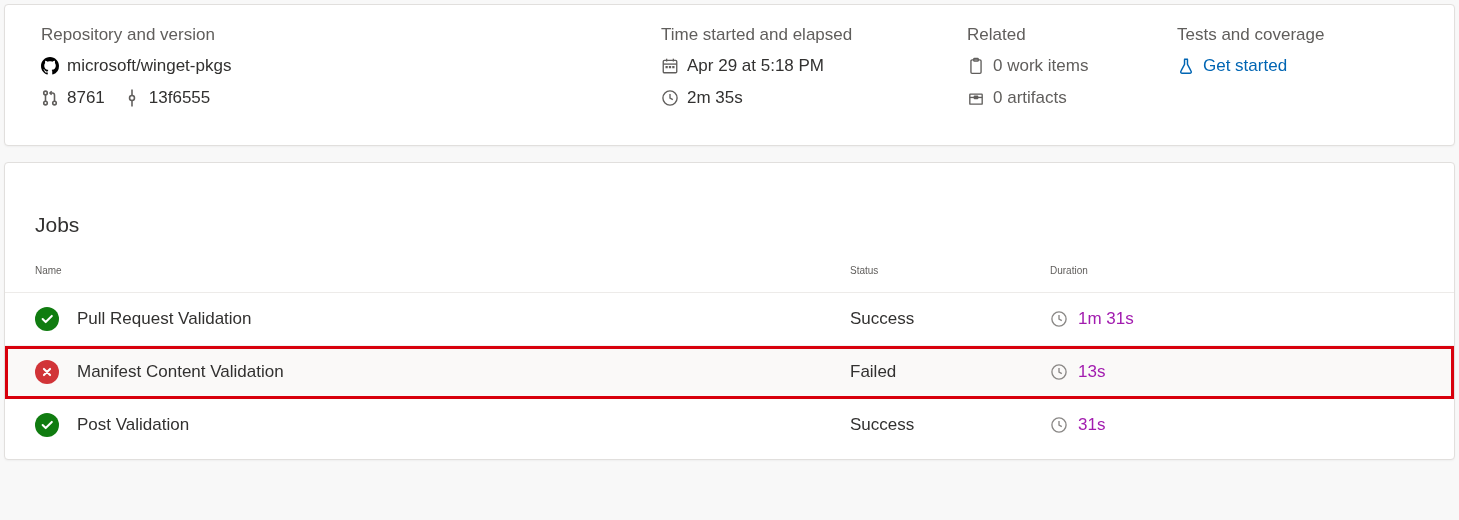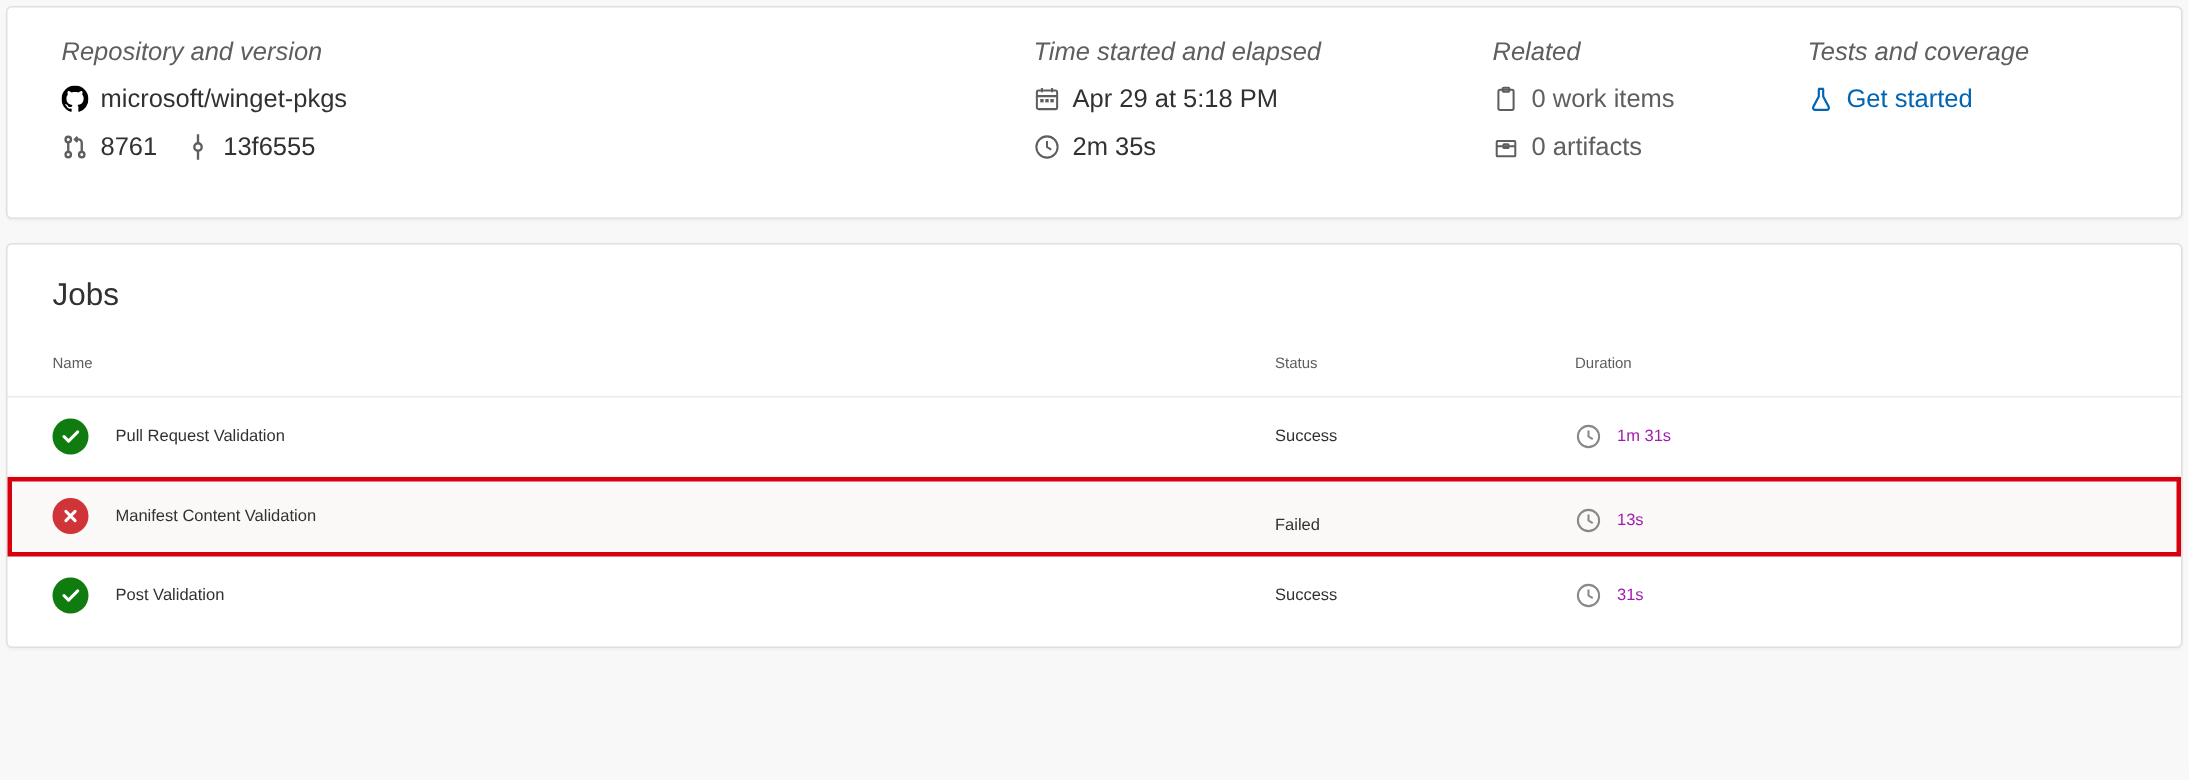--- a/index.html
+++ b/index.html
@@ -19,28 +19,27 @@
       box-shadow: 0 1px 2px rgba(0,0,0,0.04);
     }
     
     .summary {
       padding: 20px 36px 26px 36px;
       display: flex;
       gap: 0;
     }
     .summary-col { display: flex; flex-direction: column; }
     .summary-col.repo { flex: 0 0 620px; }
-    .summary-col.time { flex: 0 0 306px; margin-left: 28px; }
+    .summary-col.time { flex: 0 0 306px; }
     .summary-col.related { flex: 0 0 210px; }
     .summary-col.tests { flex: 1; }
     .summary-label {
       color: #605e5c;
       font-size: 17px;
       margin-bottom: 10px;
-      font-style: italic;
     }
     .summary-row {
       display: flex;
       align-items: center;
       gap: 8px;
       font-size: 17px;
       color: #323130;
       margin-bottom: 10px;
       line-height: 22px;
     }
@@ -57,43 +56,43 @@
 
     
     .jobs {
       padding: 22px 0 8px 0;
     }
     .jobs-title {
       font-size: 21px;
       font-weight: 400;
       color: #323130;
       padding: 0 30px 18px 30px;
+      margin-top: 28px;
     }
     .jobs-header {
       display: flex;
       padding: 10px 30px 16px 30px;
       color: #605e5c;
       font-size: 10px;
       border-bottom: 1px solid #edebe9;
     }
     .job-row {
       display: flex;
       align-items: center;
       padding: 14px 30px;
-      font-size: 11px;
+      font-size: 17px;
       border-bottom: 1px solid #f3f2f1;
       cursor: pointer;
       position: relative;
     }
     .job-row:last-child { border-bottom: none; }
     .job-row.highlight {
       background: #faf9f8;
       outline: 3px solid #d8000c;
       outline-offset: -3px;
-      align-items: flex-end;
     }
     .col-name { flex: 0 0 815px; display: flex; align-items: center; gap: 18px; }
     .col-status { flex: 0 0 200px; }
     .col-duration { flex: 1; display: flex; align-items: center; gap: 10px; color: #a21caf; }
     .col-duration .icon { width: 18px; height: 18px; color: #8a8886; }
     .col-duration .icon svg { width: 18px; height: 18px; }
     .jobs-header .col-name { padding-left: 0; }
 
     .status-icon {
       width: 24px; height: 24px; border-radius: 50%;

